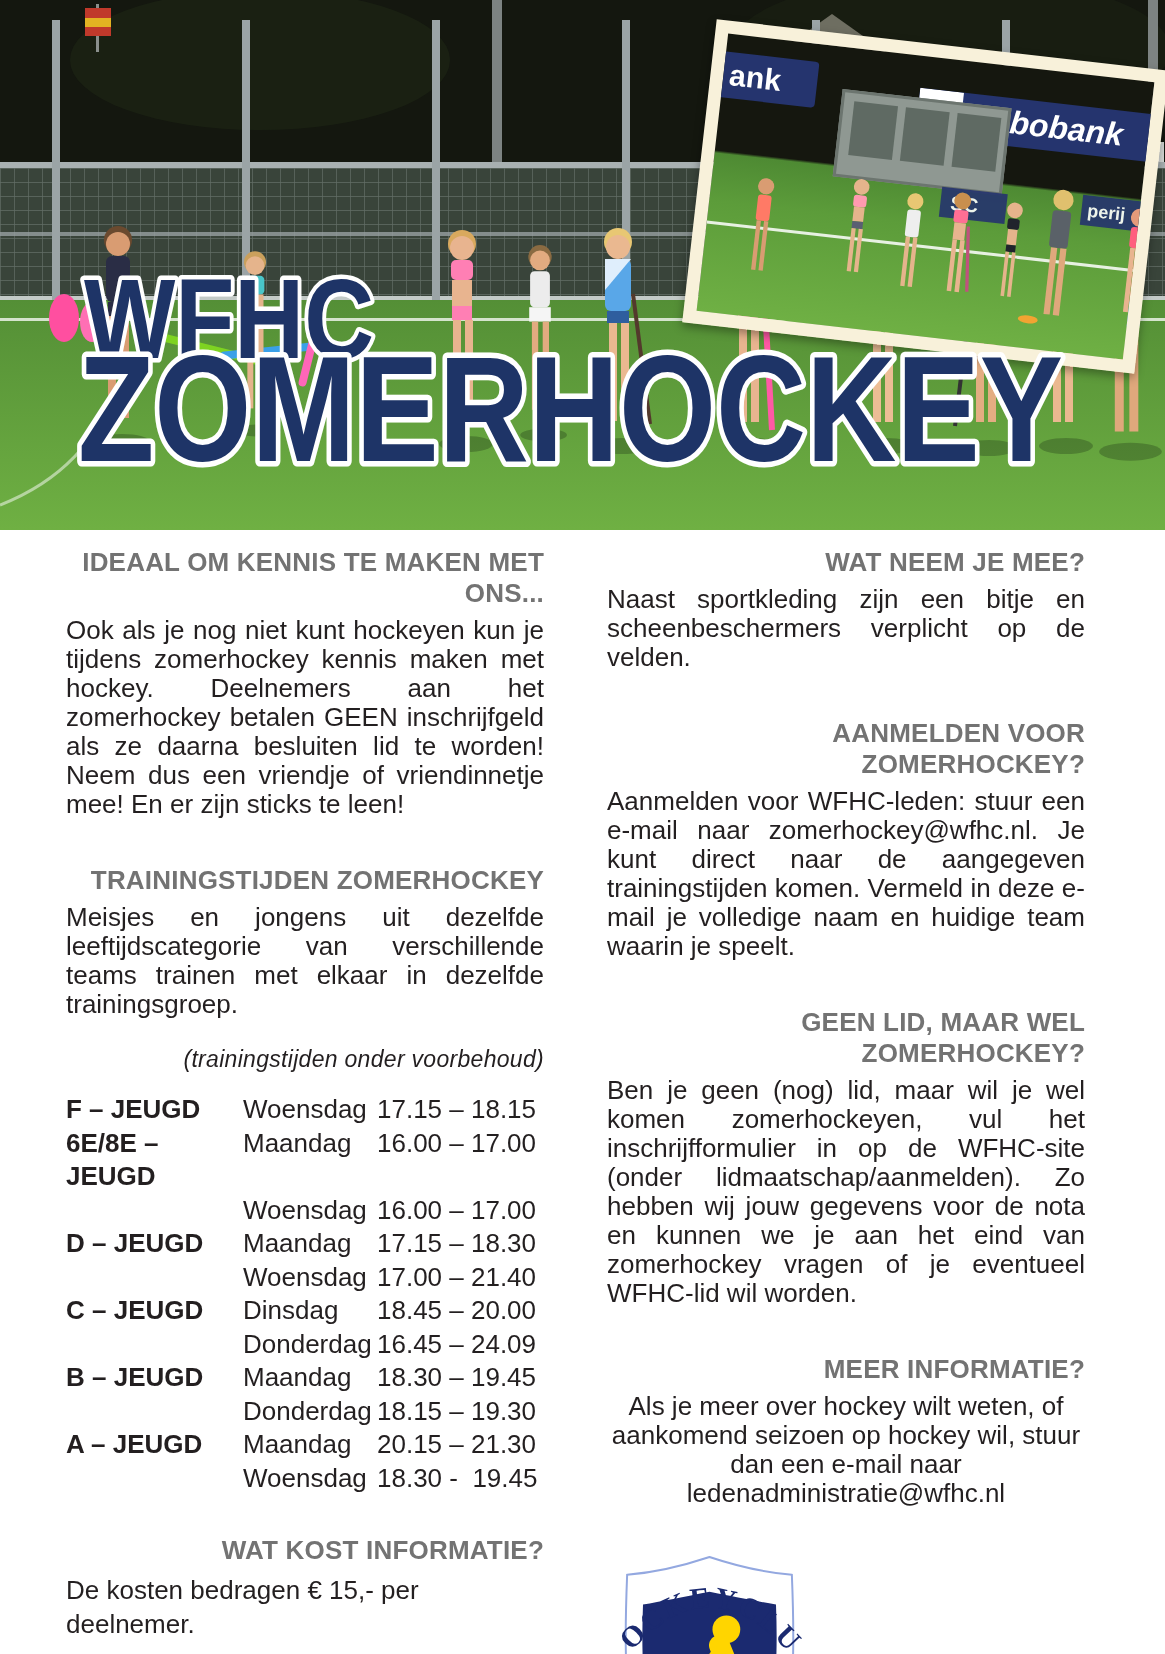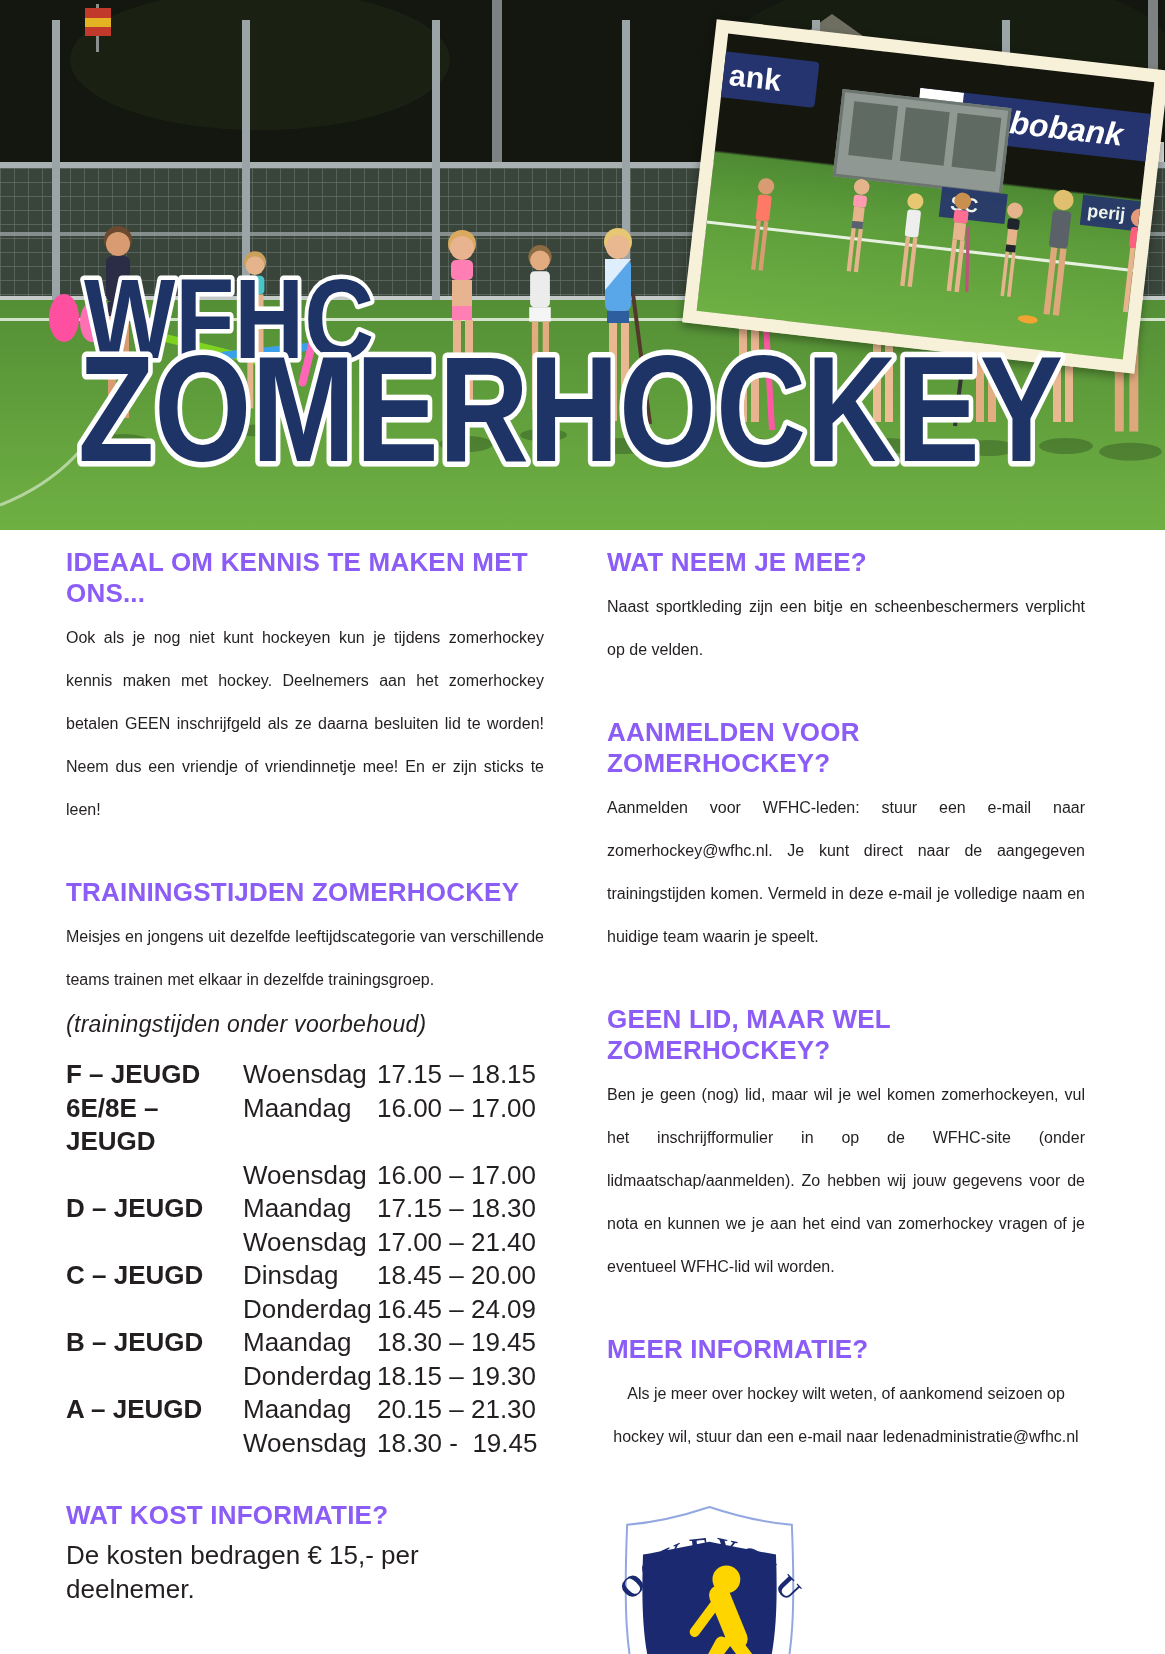--- a/index.html
+++ b/index.html
@@ -39,27 +39,27 @@
     fill:#1e3467; stroke:#ffffff; paint-order:stroke; stroke-linejoin:round;
   }
   
   .content {
     position:absolute; left:66px; top:532px; width:1020px;
     display:flex; gap:63px;
   }
   .col { width:478px; flex:0 0 478px; }
   h2 {
     font-size:26px; font-weight:700; letter-spacing:.2px;
-    margin-bottom:7px; color:#8b5cf6;
+    margin-bottom:7px; color:#737373;text-align:right;
   }
-  .para { font-size:16px; line-height:43px; text-align:justify; }
+  .para { font-size:26px; line-height:29px; text-align:justify; }
   .para.last-left { text-align:center; }
   section { margin-bottom:46px; }
   section.tight { margin-bottom:38px; }
-  .note { font-size:23px; font-style:italic; margin-top:10px; letter-spacing:.3px; }
+  .note { font-size:23px; font-style:italic; margin-top:27px; letter-spacing:.3px;text-align:right; }
   .col .pad-top { padding-top:15px; }
   
   .schedule { margin-top:20px; margin-bottom:40px; }
   .sched-row { display:grid; grid-template-columns:177px 134px 1fr; font-size:26px; line-height:33.5px; }
   .sched-row .grp { font-weight:700; }
   .cost-line { font-size:26px; line-height:34px; text-align:left; }
   
   .logo-row { display:flex; margin-top:34px; }
 </style>
 </head>

